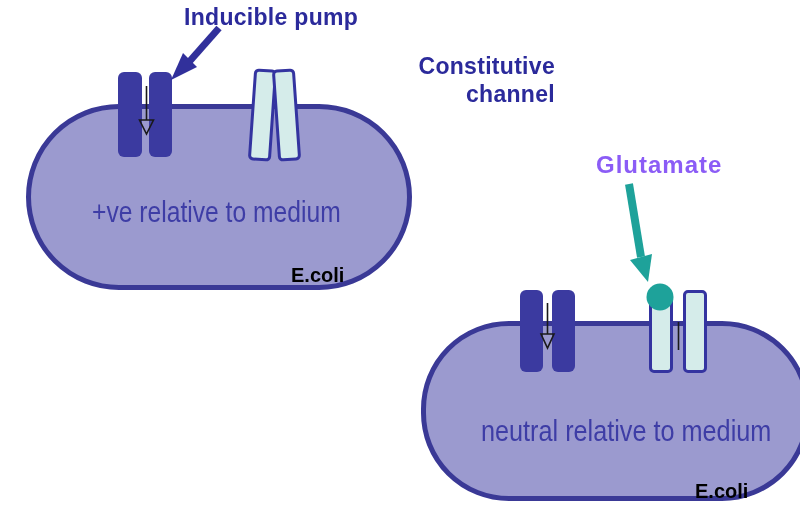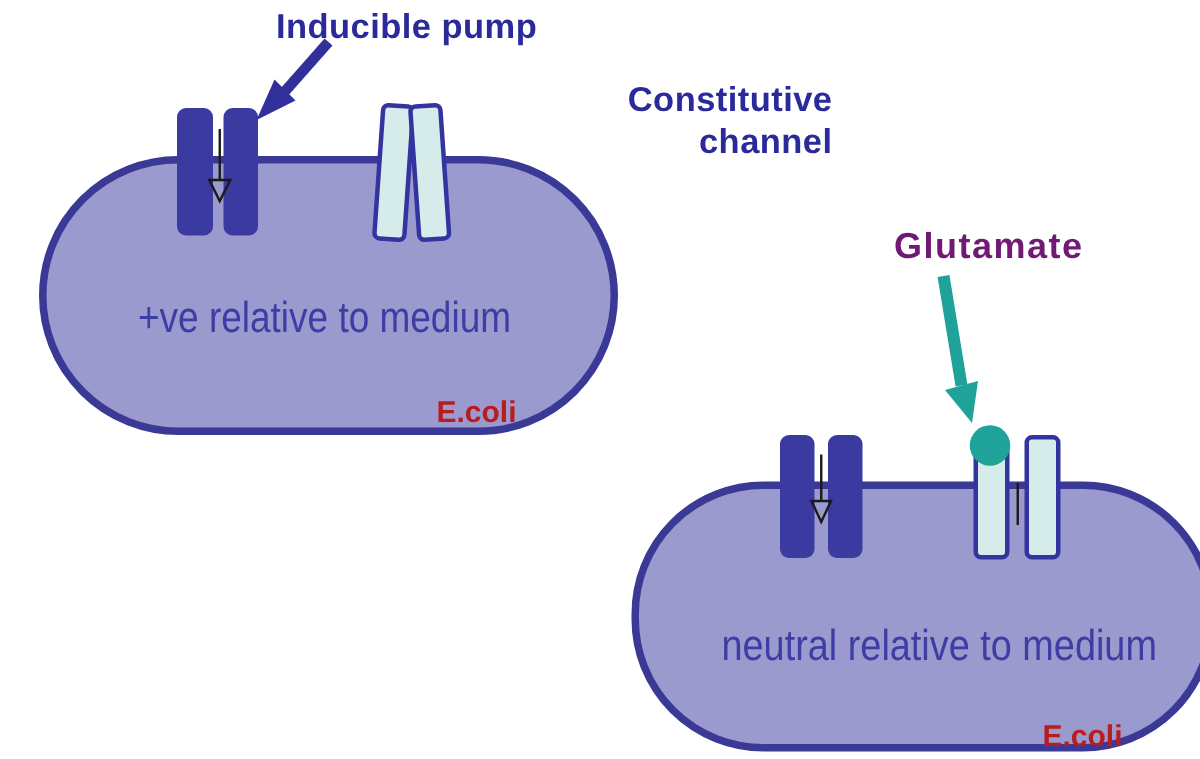--- a/index.html
+++ b/index.html
@@ -35,28 +35,28 @@
   .p2r { left: 532px; top: 290px; width: 23px; height: 82px; }
   .c1l { left: 231px; top: 69px;  width: 23px; height: 92px; transform: rotate(4deg); }
   .c1r { left: 255px; top: 69px;  width: 23px; height: 92px; transform: rotate(-4deg); }
   .c2l { left: 629px; top: 291px; width: 24px; height: 82px; }
   .c2r { left: 663px; top: 290px; width: 24px; height: 83px; }
   .overlay { position: absolute; left: 0; top: 0; z-index: 3; pointer-events: none; }
   .lbl { position: absolute; z-index: 4; white-space: nowrap; }
   .lbl-heading { font-weight: bold; font-size: 23px; color: #2B2A9B; letter-spacing: 0.3px; }
   .lbl-inducible { left: 164px; top: 4px; }
   .lbl-constitutive { left: 357px; top: 52px; width: 178px; white-space: normal; line-height: 28px; text-align: right; }
-  .lbl-glutamate { left: 576px; top: 151px; font-weight: bold; font-size: 24px; color: #701a75; letter-spacing: 1px; }
+  .lbl-glutamate { left: 576px; top: 151px; font-weight: bold; font-size: 24px; color: #8b5cf6; letter-spacing: 1px; }
   .cell-state {
     font-size: 29px; color: #3E3DA6;
     transform-origin: left top;
   }
   .state1 { left: 72px; top: 196px; transform: scaleX(0.85); }
   .state2 { left: 461px; top: 415px; transform: scaleX(0.87); }
-  .organism { font-weight: bold; font-size: 20px; color: #b91c1c; }
+  .organism { font-weight: bold; font-size: 20px; color: #000000; }
   .org1 { left: 271px; top: 264px; }
   .org2 { left: 675px; top: 480px; }
 </style>
 </head>
 <body>
 
 <div class="canvas">
 
   <div class="cell cell1"></div>
 

